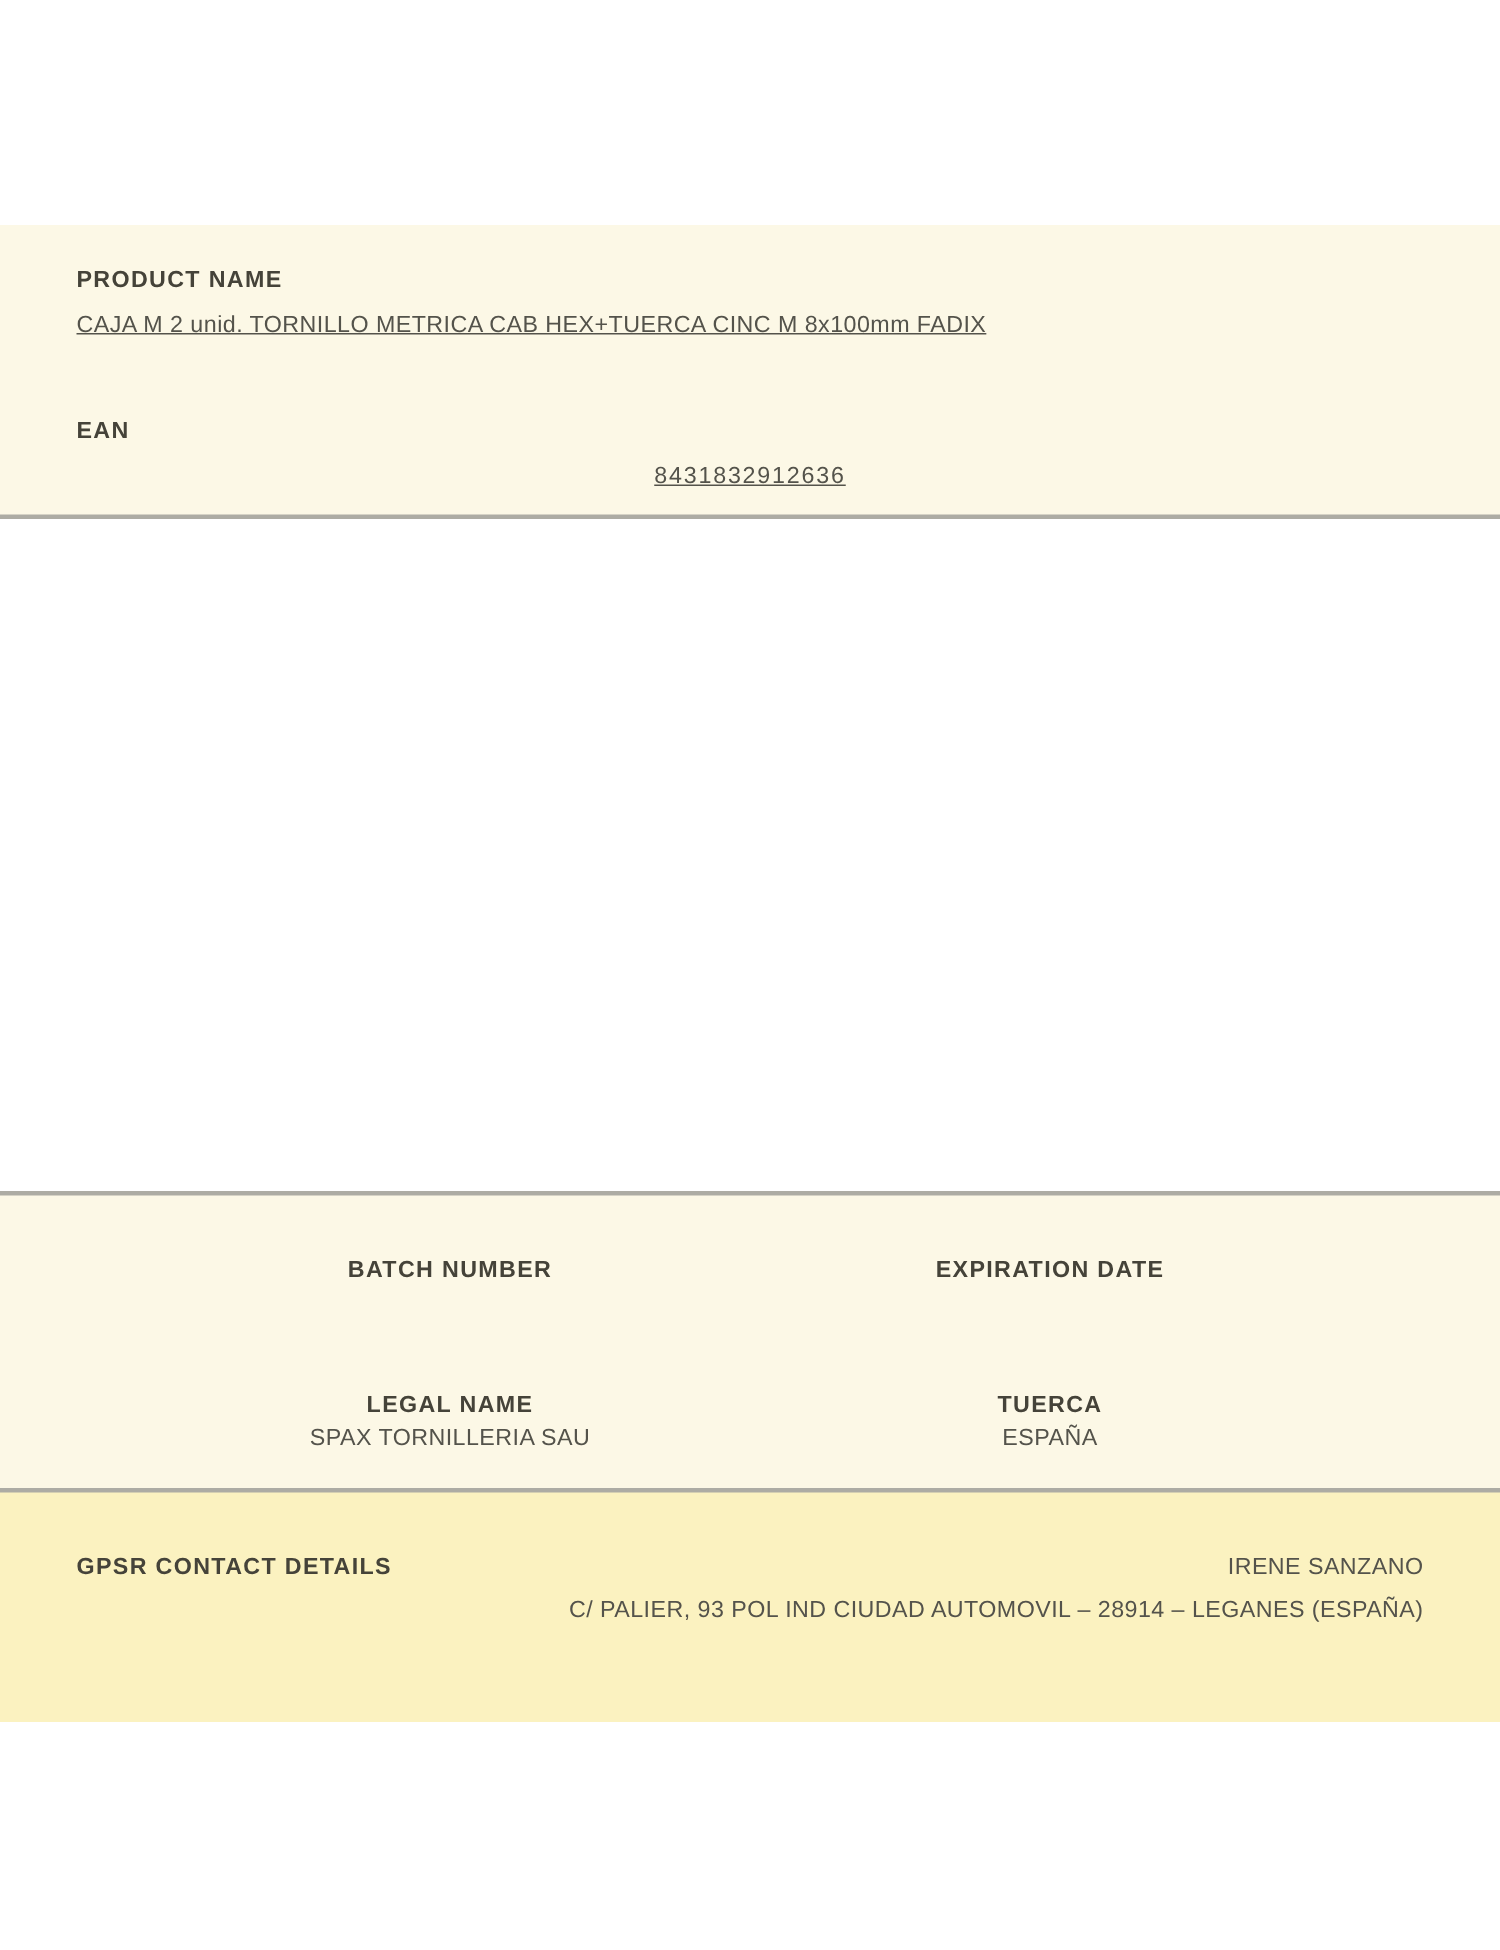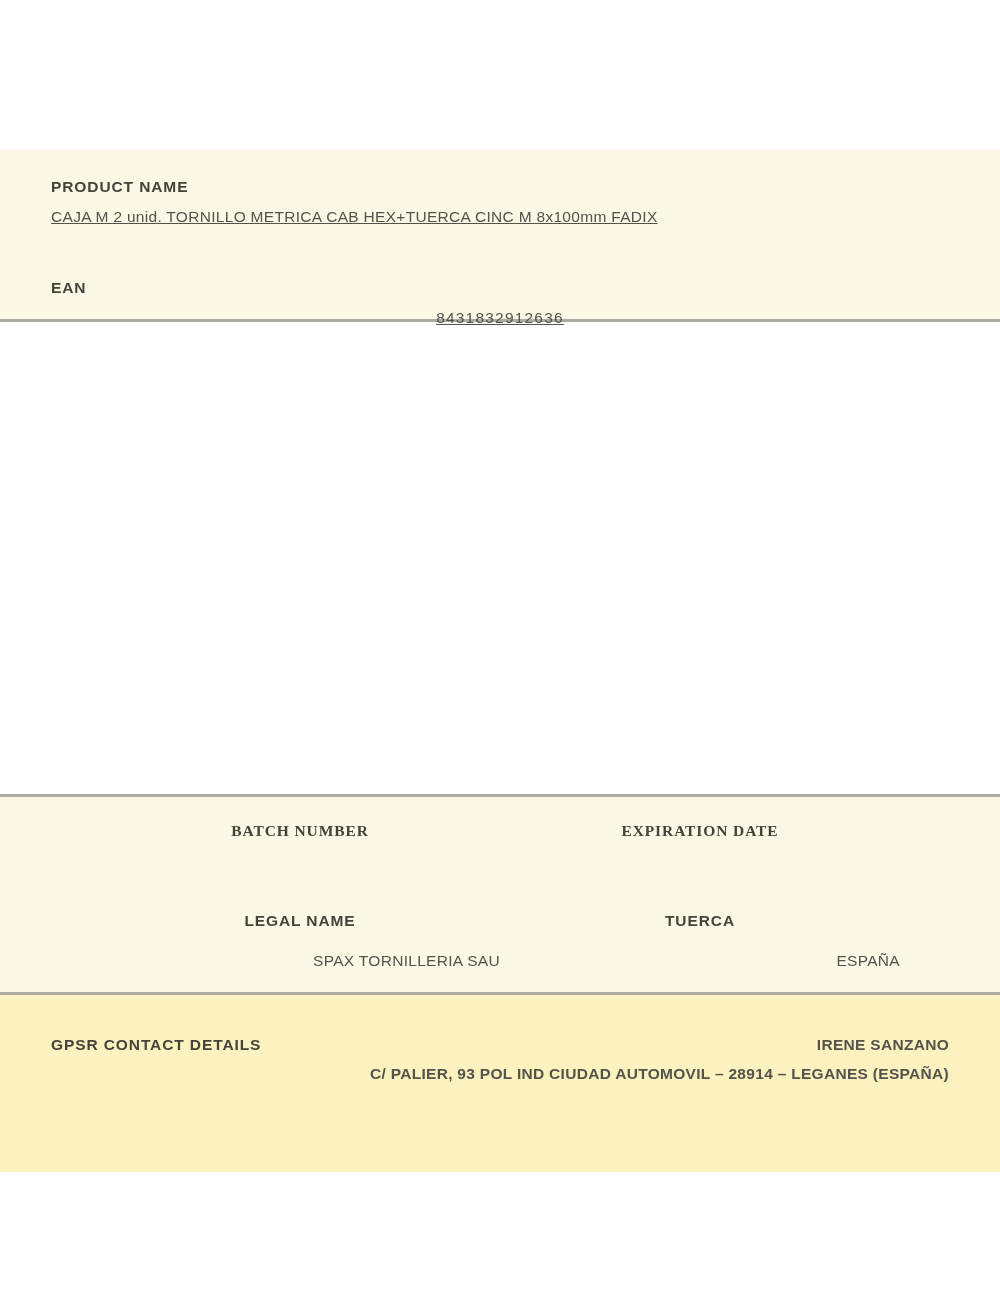--- a/index.html
+++ b/index.html
@@ -24,34 +24,34 @@
     margin: 0 auto;
     overflow: hidden;
   }
   .band {
     position: absolute;
     left: 0;
     width: 1000px;
   }
   .band.product-band {
     top: 150px;
-    height: 172px;
+    height: 196px;
     background: var(--cream);
     border-bottom: 3px solid var(--divider);
     padding: 27px 51px 0 51px;
   }
   .band.trace-band {
     top: 794px;
     height: 198px;
     background: var(--cream);
     border-top: 3px solid var(--divider);
   }
   .band.gpsr-band {
     top: 992px;
-    height: 180px;
+    height: 156px;
     background: var(--yellow);
     border-top: 3px solid var(--divider);
     padding: 40px 51px 0 51px;
   }
   .label {
     font-size: 15.5px;
     font-weight: bold;
     letter-spacing: 0.9px;
     line-height: 20px;
     color: var(--heading_text);
@@ -67,33 +67,33 @@
   .product-band .field-value { margin-top: 10px; text-decoration: underline; }
   .product-band .field + .field { margin-top: 51px; }
   .product-band .ean-value { letter-spacing: 1.2px; text-align: center; }
   
   .trace-band .grid-row {
     display: grid;
     grid-template-columns: 1fr 1fr;
     margin: 0 100px;
     text-align: center;
   }
-  .trace-band .grid-row.labels-1 { margin-top: 24px; font-family: Liberation Serif, serif; }
+  .trace-band .grid-row.labels-1 { margin-top: 40px; }
   .trace-band .grid-row.values-1 .value { min-height: 70px; }
-  .trace-band .grid-row.values-2 { margin-top: 20px; text-align: right; }
+  .trace-band .grid-row.values-2 { margin-top: 2px; }
   
   .gpsr-band .gpsr-inner {
     display: flex;
     justify-content: space-between;
     align-items: flex-start;
   }
   .gpsr-contact {
     text-align: right;
   }
-  .gpsr-contact .contact-line { margin-bottom: 9px; font-weight: bold; }
+  .gpsr-contact .contact-line { margin-bottom: 9px; }
 </style>
 </head>
 <body>
 
 <div class="canvas">
 
   <section class="band product-band">
     <div class="field">
       <div class="label">PRODUCT NAME</div>
       <div class="value field-value">CAJA M 2 unid. TORNILLO METRICA CAB HEX+TUERCA CINC M 8x100mm FADIX</div>

